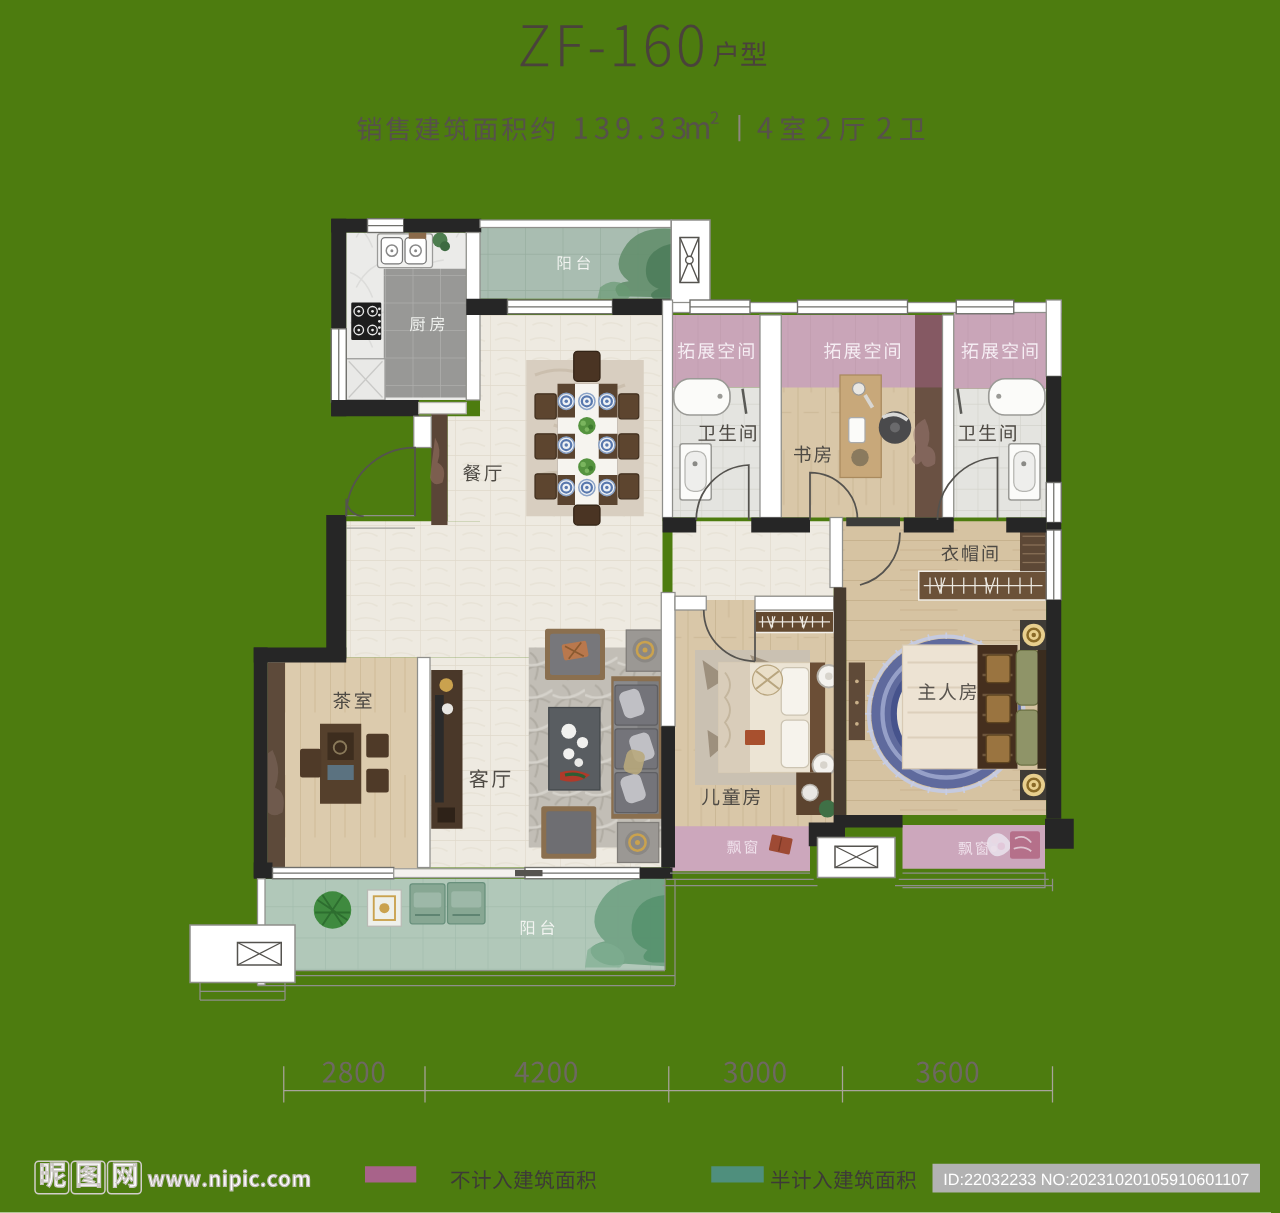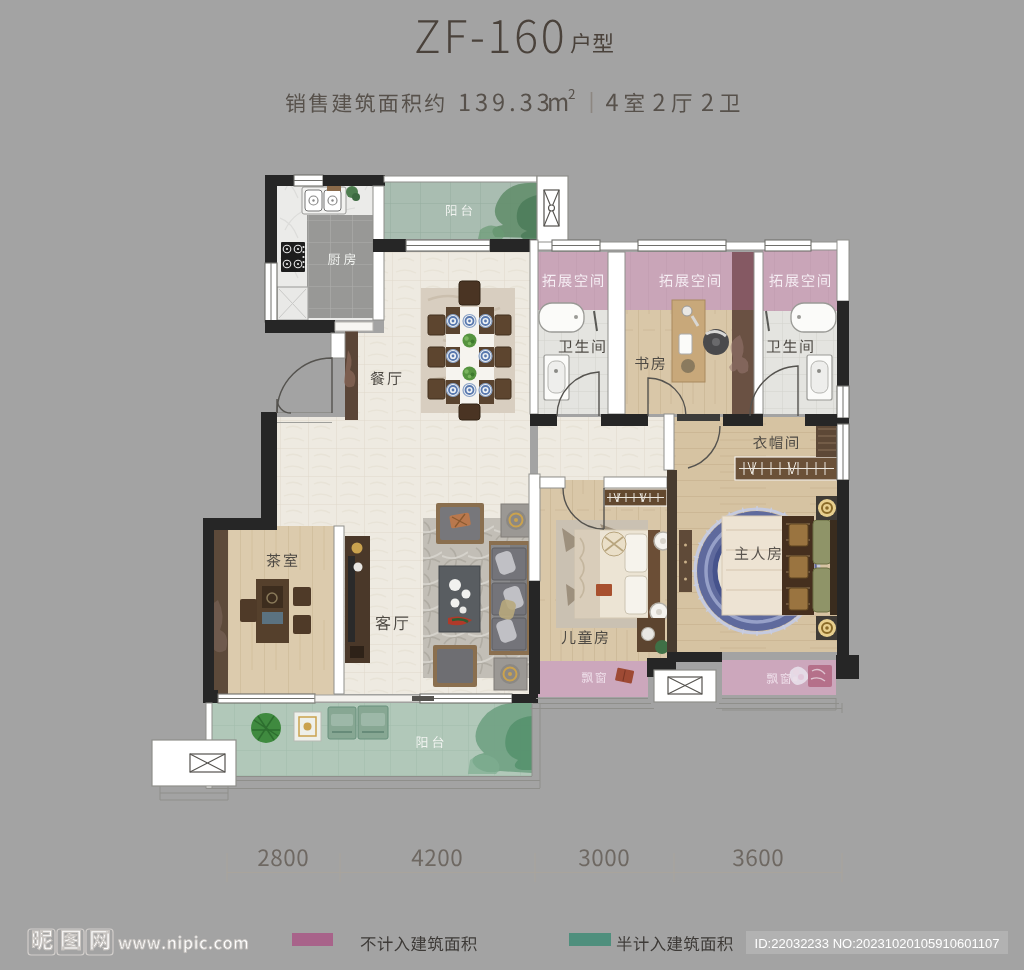--- a/index.html
+++ b/index.html
@@ -1,15 +1,15 @@
 <!DOCTYPE html>
 <html><head><meta charset="utf-8"><style>
 html,body{margin:0;padding:0;background:#fff;}
 *{font-family:"Liberation Sans",sans-serif;}
-#page{position:relative;width:1024px;height:970px;background:#a3a3a3;overflow:hidden;}
+#page{position:relative;width:1024px;height:970px;background:#4d7c0f;overflow:hidden;}
 </style></head><body>
 <div id="page">
 <svg width="1024" height="970" viewBox="0 0 1024 970">
 <defs>
 <pattern id="tile" width="28" height="28" patternUnits="userSpaceOnUse">
 <rect width="28" height="28" fill="#eeeae1"></rect>
 <path d="M0 0H28M0 0V28" stroke="#e0d9cb" stroke-width="1" fill="none"></path>
 <path d="M6 8 Q14 4 22 9 M4 20 Q14 16 24 21" stroke="#e8e3d7" stroke-width="1.3" fill="none"></path>
 </pattern>
 <pattern id="woodv" width="22" height="90" patternUnits="userSpaceOnUse">

